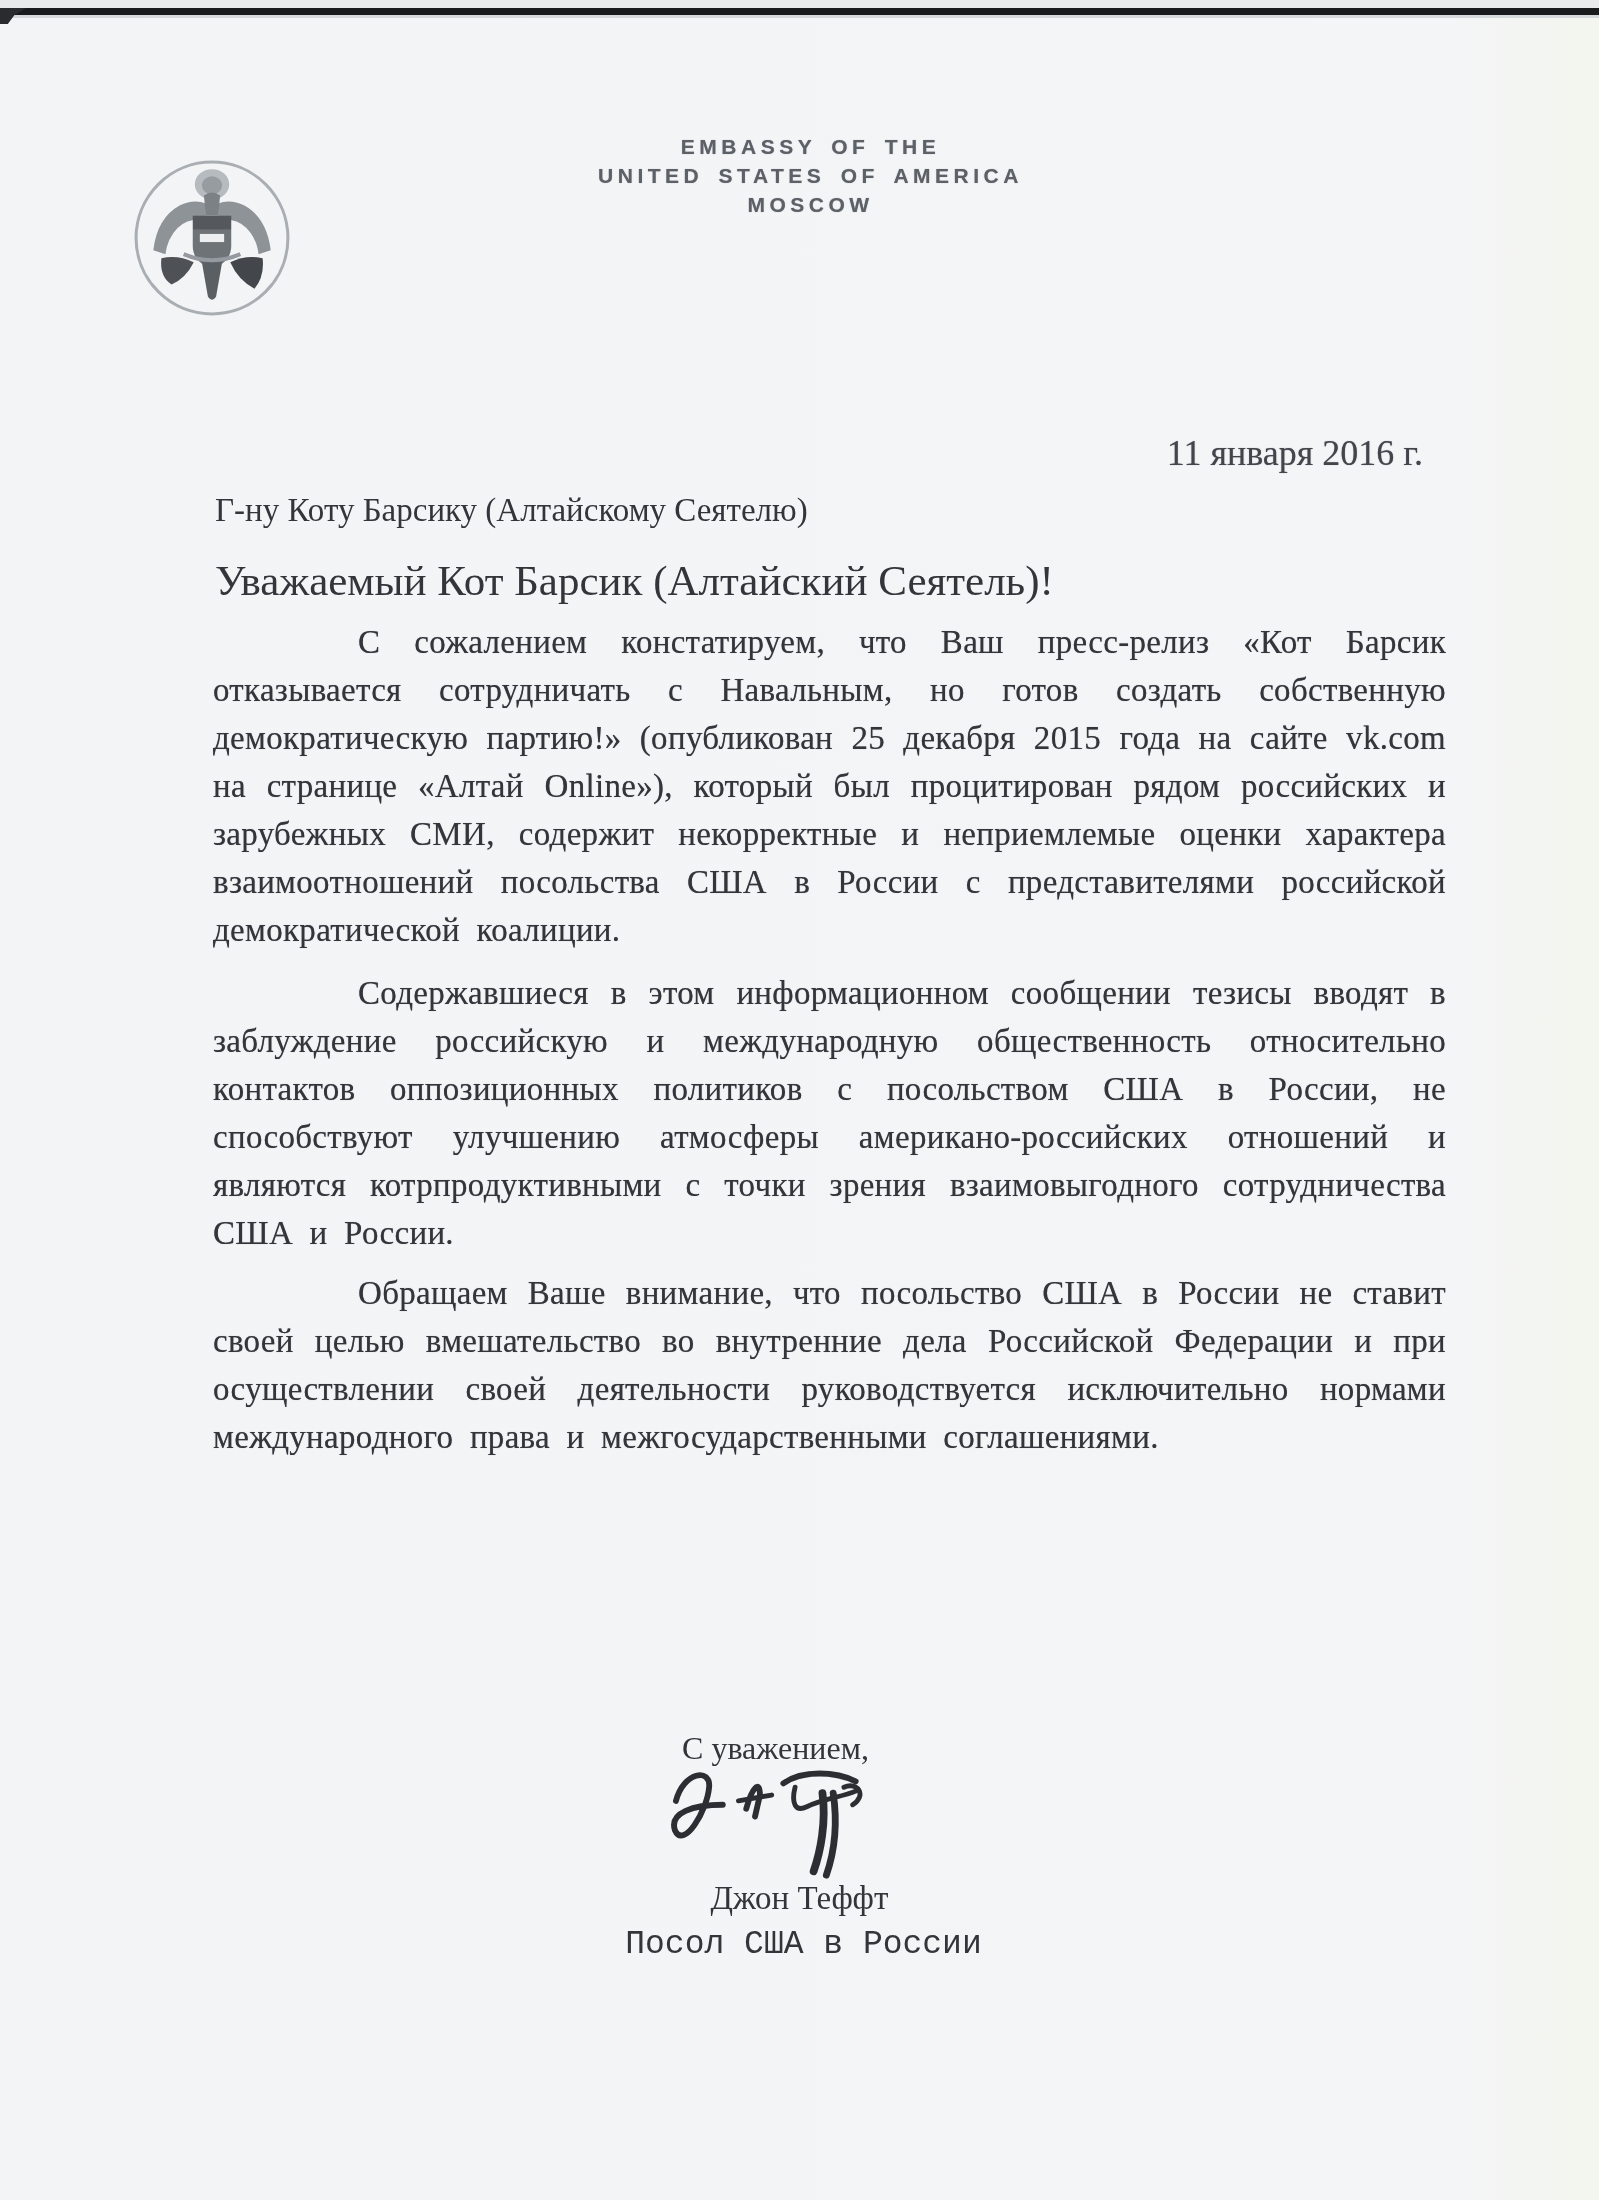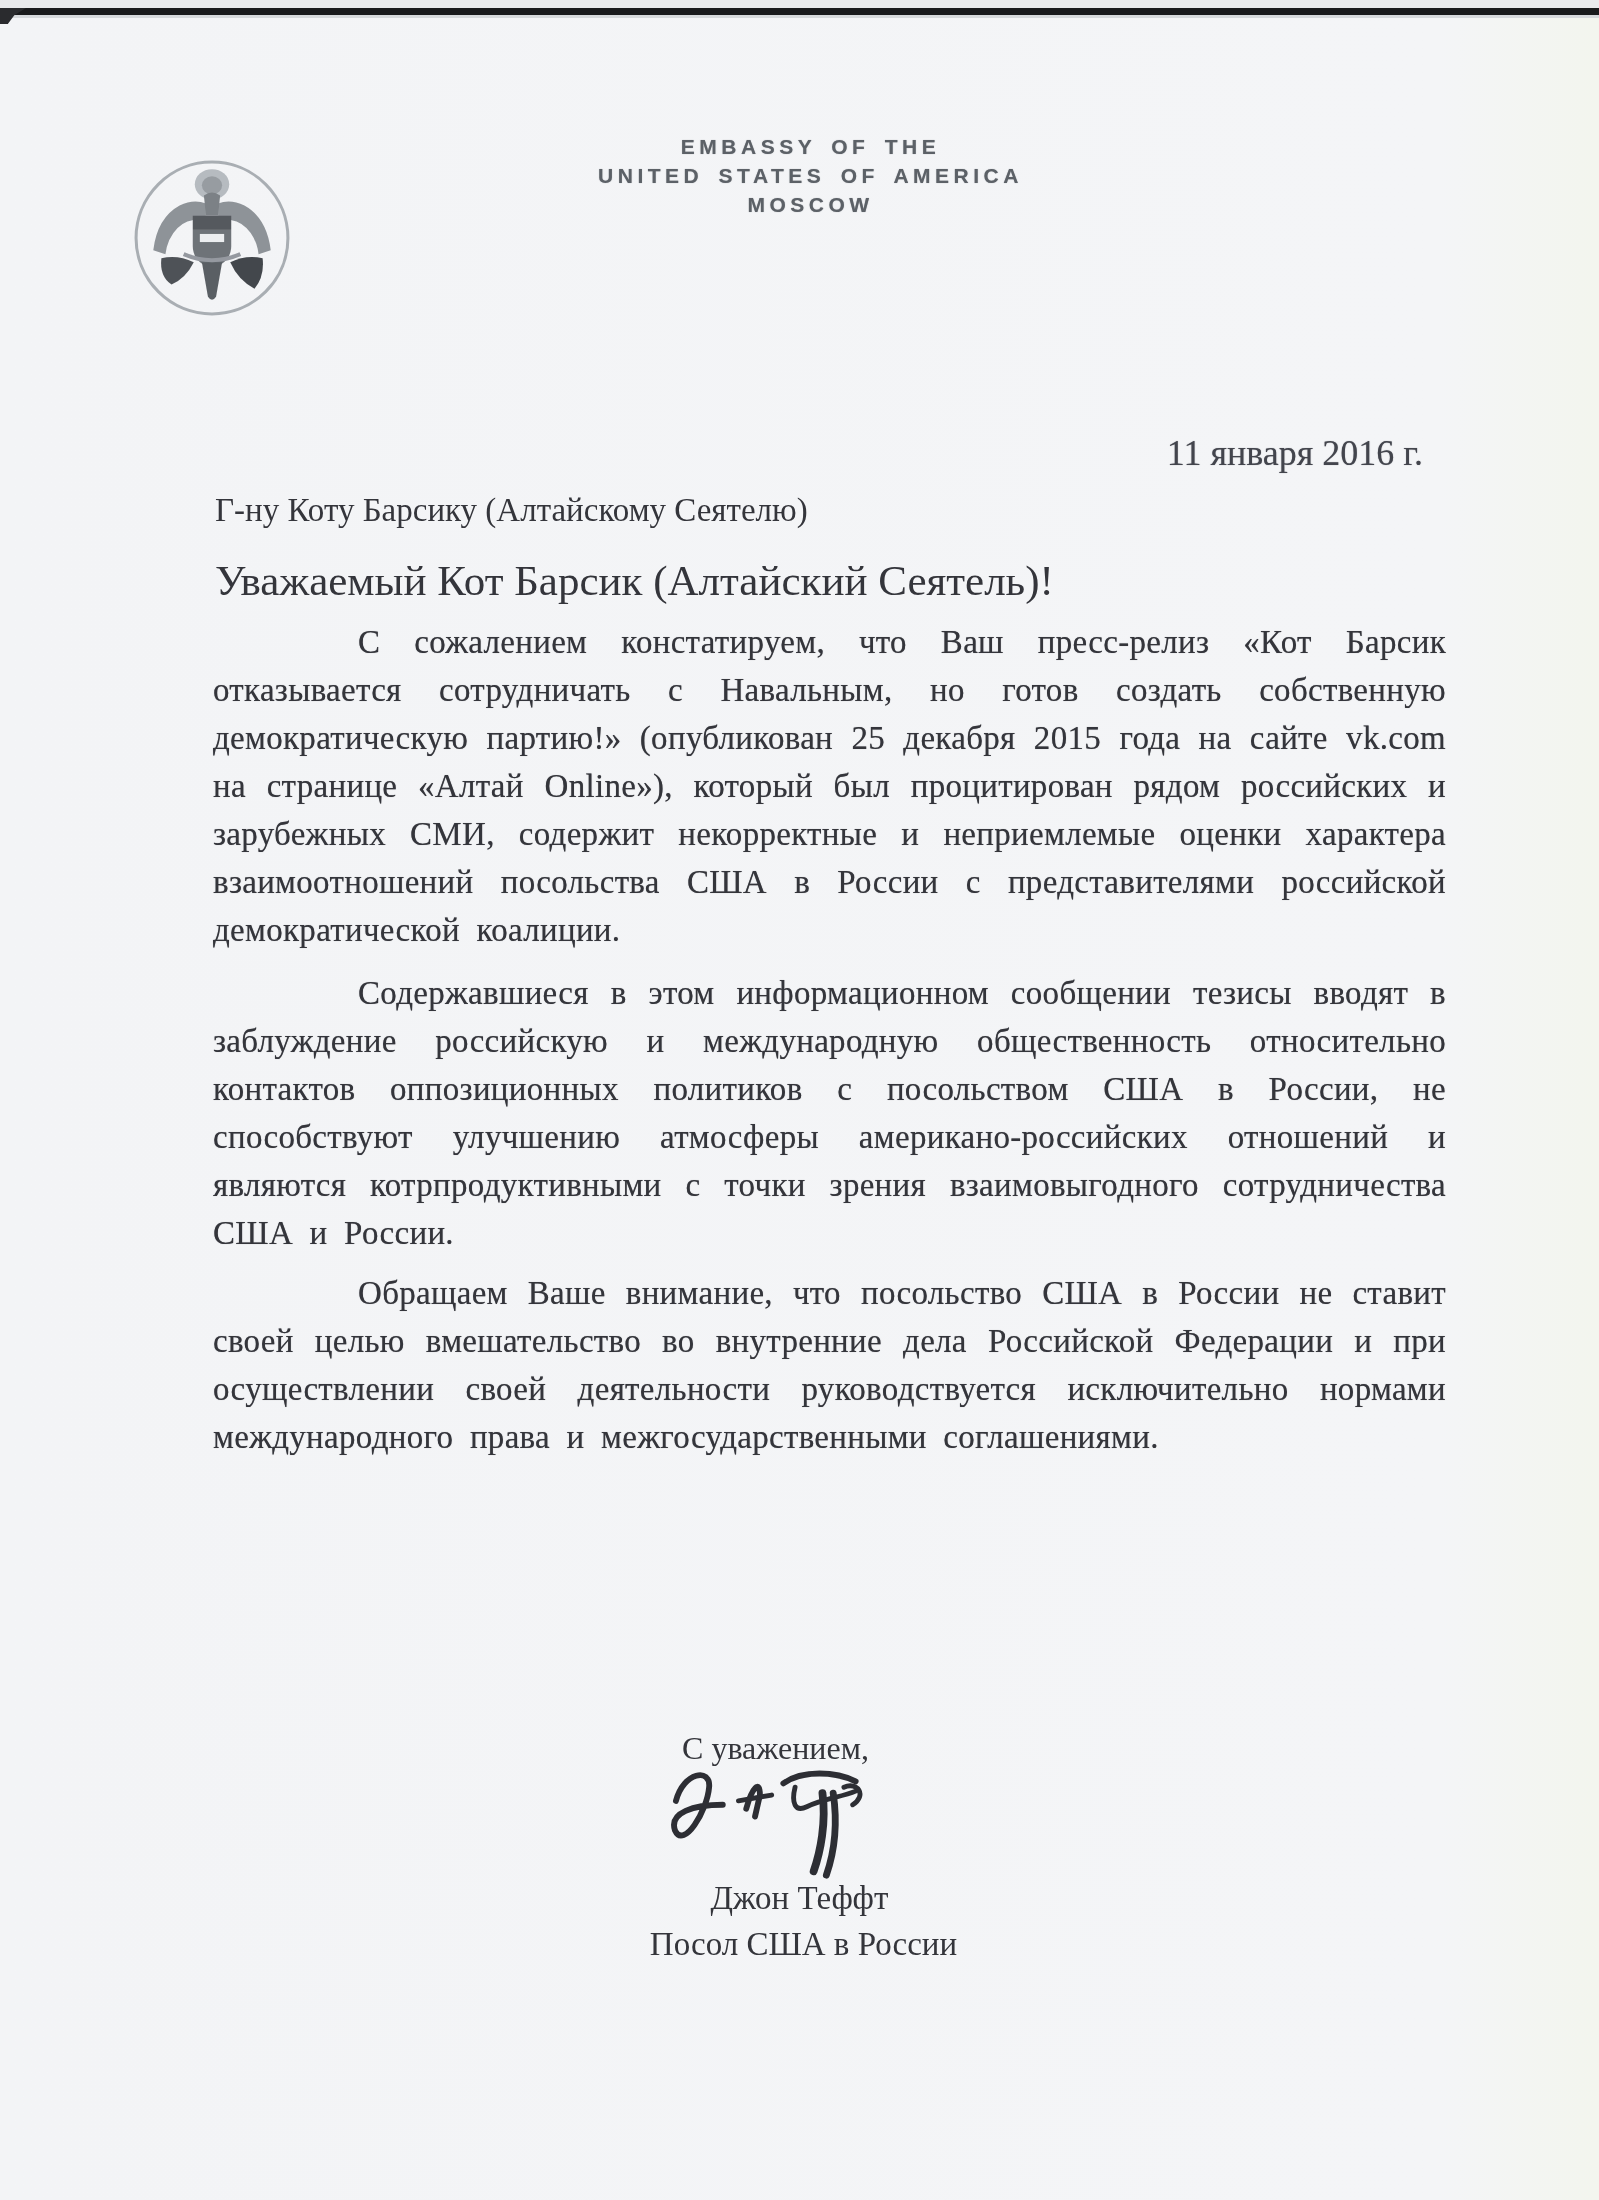--- a/index.html
+++ b/index.html
@@ -119,20 +119,21 @@
     left: 0; right: 0;
     text-align: center;
     font-size: 33px;
   }
   .signer-title {
     position: absolute;
     top: 1918px;
     left: 8px; right: 0;
     text-align: center;
     font-size: 33px;
+    font-family: Liberation Mono, monospace;
   }
 </style>
 </head>
 <body>
 
 <div class="page">
 
   <div class="scan-top-edge"></div>
   <div class="corner-artifact"></div>
 

